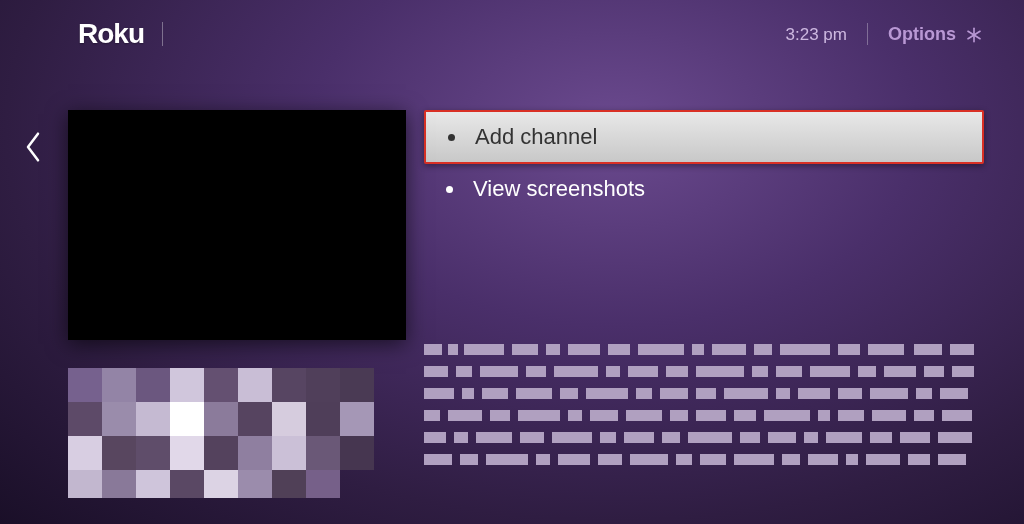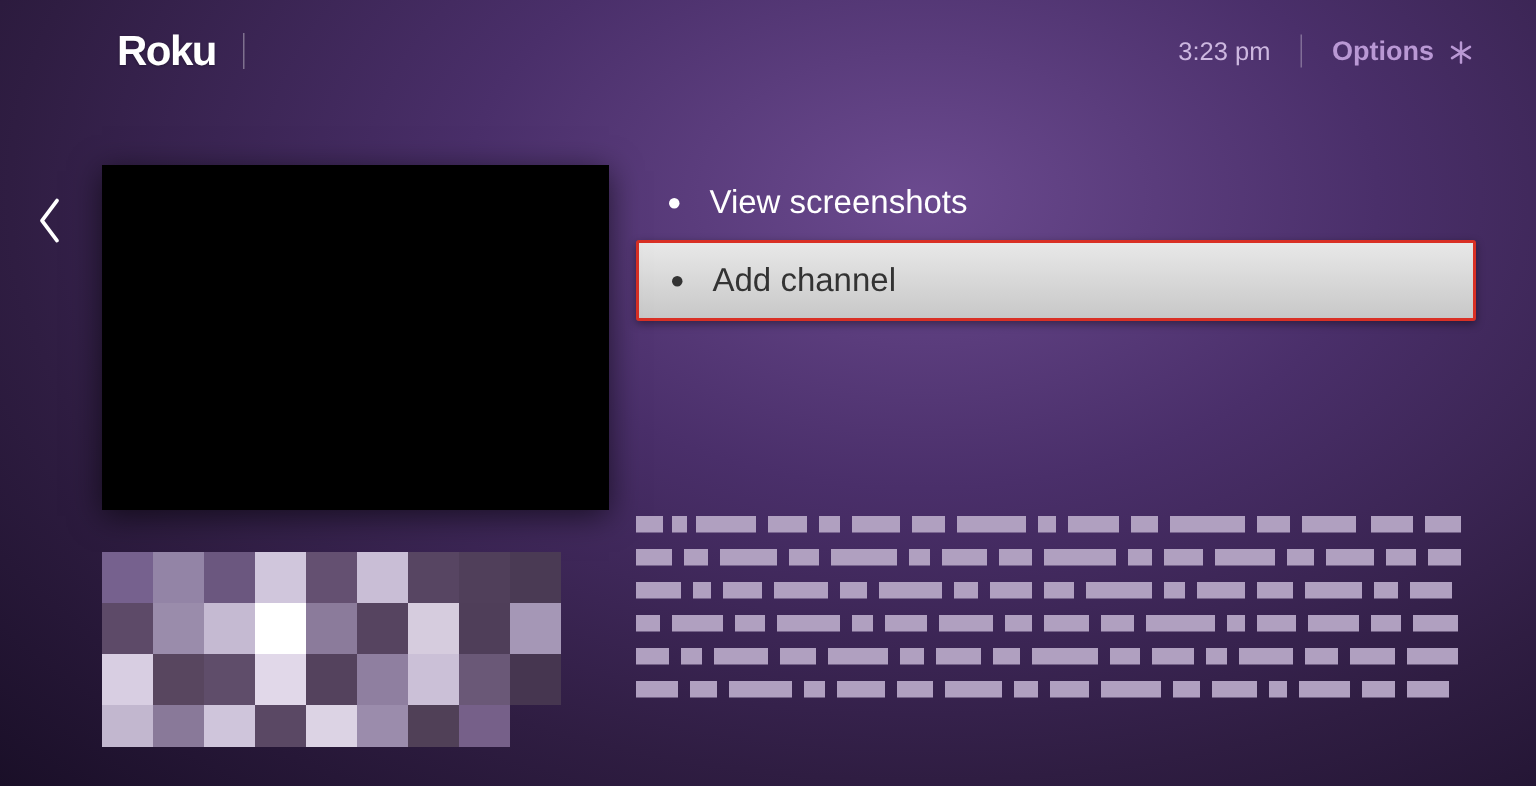--- a/index.html
+++ b/index.html
@@ -209,27 +209,27 @@
         <rect x="102" y="122" width="34" height="28" fill="#5a4864"></rect>
         <rect x="136" y="122" width="34" height="28" fill="#dcd3e4"></rect>
         <rect x="170" y="122" width="34" height="28" fill="#9b8cac"></rect>
         <rect x="204" y="122" width="34" height="28" fill="#504057"></rect>
         <rect x="238" y="122" width="34" height="28" fill="#766089"></rect>
       </svg>
     </div>
   </div>
 
   <div class="right-col">
+    <div class="menu-item selected">
+      <span class="bullet"></span>
+      <span>Add channel</span>
+    </div>
     <div class="menu-item">
       <span class="bullet"></span>
       <span>View screenshots</span>
-    </div>
-    <div class="menu-item selected">
-      <span class="bullet"></span>
-      <span>Add channel</span>
     </div>
 
     <div class="pixelated-right">
       <svg width="560" height="180" viewBox="0 0 560 180">
         <g fill="#b0a0c0">
         <rect x="0" y="8" width="18" height="11"></rect>
             <rect x="24" y="8" width="10" height="11"></rect>
             <rect x="40" y="8" width="40" height="11"></rect>
             <rect x="88" y="8" width="26" height="11"></rect>
             <rect x="122" y="8" width="14" height="11"></rect>

